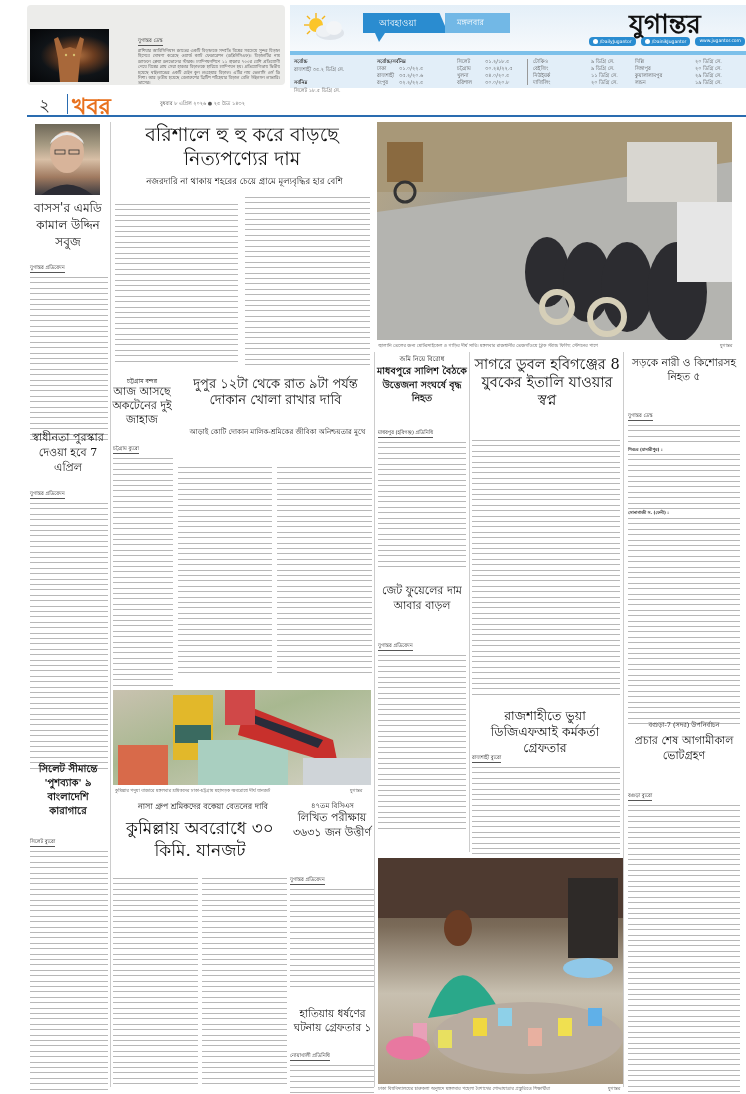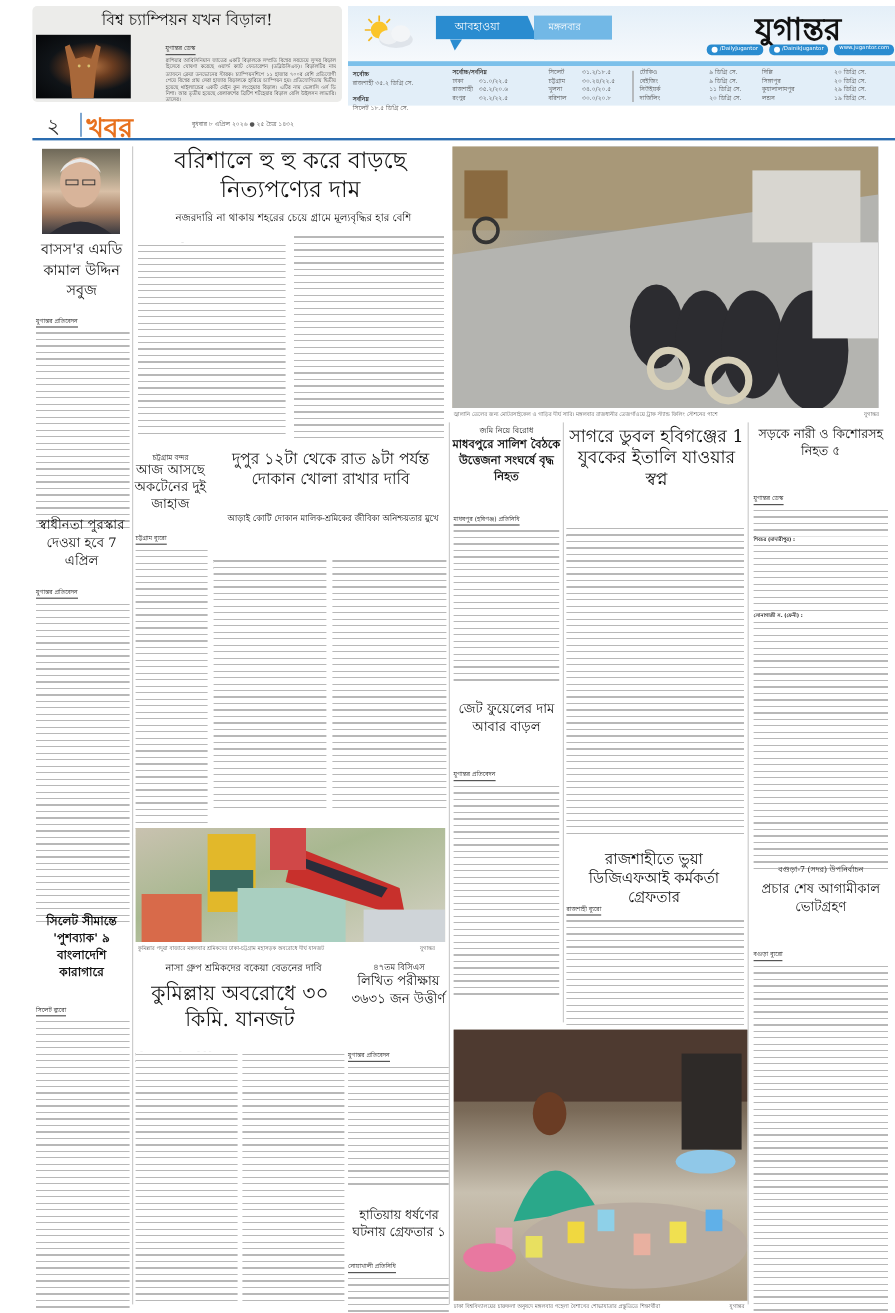--- a/index.html
+++ b/index.html
@@ -12,21 +12,20 @@
   .caption { font-size: 4.5px; color: #555; }
   .photo { overflow: hidden; }
   .bodytext { font-size: 4.2px; line-height: 5.4px; color: #555; overflow: hidden; text-align: justify; }
   .lines { background: repeating-linear-gradient(#fff 0px, #fff 2px, #b8b8b8 2px, #b8b8b8 3px, #fff 3px, #fff 5.4px); }
   .vrule { background: #999; width: 1px; }
 </style>
 </head>
 <body>
 
 <div class="abs" style="left:27px;top:5px;width:258px;height:80px;background:#ececea;border-radius:4px;">
-  <div class="hl" style="font-size:13px;margin-top:2px;">বিশ্ব চ্যাম্পিয়ন যখন বিড়াল!</div>
   <div class="photo abs" style="left:3px;top:24px;width:79px;height:53px;background:radial-gradient(ellipse at 60% 50%, #b07040 0%, #6a3c20 25%, #101418 55%, #050608 100%);">
     <svg width="79" height="53" viewBox="0 0 79 53">
       <path d="M30 53 L28 30 L24 10 L28 8 L33 20 L40 18 L46 20 L50 8 L54 10 L50 30 L48 53 Z" fill="#a8683a"></path>
       <circle cx="36" cy="26" r="1.2" fill="#d8c070"></circle>
         <circle cx="44" cy="26" r="1.2" fill="#d8c070"></circle>
     </svg>
   </div>
   <div class="abs" style="left:111px;top:22px;width:142px;">
     <div class="byline">যুগান্তর ডেস্ক</div>
     <div class="tiny" style="height:48px;overflow:hidden;">রাশিয়ার আবিসিনিয়ান জাতের একটি বিড়ালকে সম্প্রতি বিশ্বের সবচেয়ে সুন্দর বিড়াল হিসেবে ঘোষণা করেছে ওয়ার্ল্ড ক্যাট ফেডারেশন (ডব্লিউসিএফ)। বিড়ালটির নাম ড্যাফনে ক্লেয়া ডনভোনের স্টারক। চ্যাম্পিয়নশিপে ১১ হাজার ৭০০র বেশি প্রতিযোগী পেয়ে বিশ্বের প্রায় সেরা হাজার বিড়ালকে হারিয়ে চ্যাম্পিয়ন হয়। প্রতিযোগিতায় দ্বিতীয় হয়েছে থাইল্যান্ডের একটি মেইন কুন লংহেয়ার বিড়াল। এটির নাম ভেলাসি ওর্স ডি নিশা। আর তৃতীয় হয়েছে বেলারুশের ব্রিটিশ শর্টহেয়ার বিড়াল বেলি উইলসন লাভারি। তাসের।</div>
@@ -230,21 +229,21 @@
   <div class="byline">মাধবপুর (হবিগঞ্জ) প্রতিনিধি</div>
   <div class="bodytext lines" style="height:130px;"></div>
 </div>
 
 <div class="abs hl" style="left:378px;top:583px;width:88px;font-size:11px;line-height:15px;">জেট ফুয়েলের দাম আবার বাড়ল</div>
 <div class="abs" style="left:378px;top:632px;width:88px;">
   <div class="byline">যুগান্তর প্রতিবেদন</div>
   <div class="bodytext lines" style="height:180px;"></div>
 </div>
 
-<div class="abs hl" style="left:472px;top:355px;width:150px;font-size:14.5px;line-height:18px;">সাগরে ডুবল হবিগঞ্জের 1 যুবকের ইতালি যাওয়ার স্বপ্ন</div>
+<div class="abs hl" style="left:472px;top:355px;width:150px;font-size:14.5px;line-height:18px;">সাগরে ডুবল হবিগঞ্জের 8 যুবকের ইতালি যাওয়ার স্বপ্ন</div>
 <div class="abs" style="left:472px;top:428px;width:150px;">
   <div class="byline">শেখ এনামুল হক, হবিগঞ্জ</div>
 </div>
 <div class="abs bodytext lines" style="left:472px;top:438px;width:148px;height:258px;"></div>
 
 <div class="abs hl" style="left:626px;top:355px;width:116px;font-size:10.5px;line-height:14px;">সড়কে নারী ও কিশোরসহ নিহত ৫</div>
 <div class="abs" style="left:628px;top:402px;width:112px;">
   <div class="byline">যুগান্তর ডেস্ক</div>
   <div class="bodytext lines" style="height:24px;"></div>
   <div class="tiny" style="font-weight:bold;color:#222;">শিবচর (মাদারীপুর) :</div>

